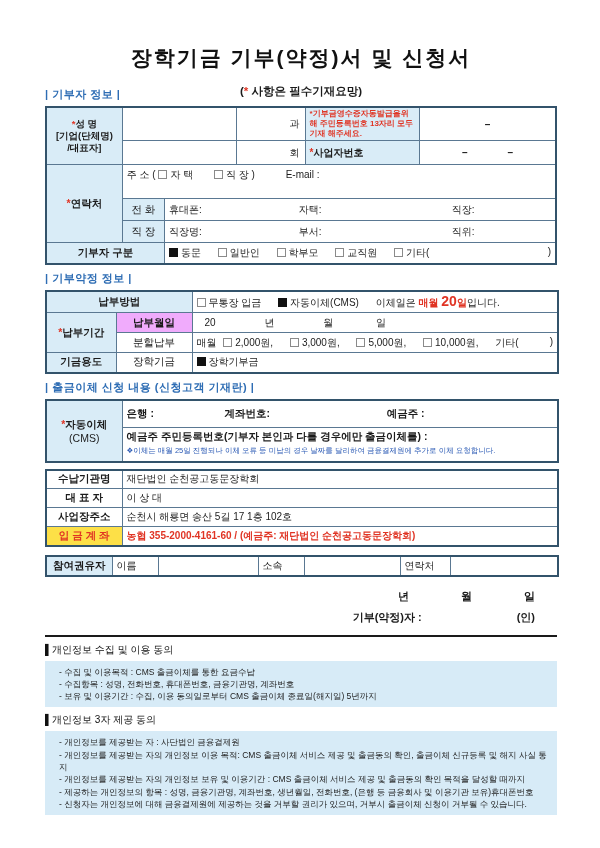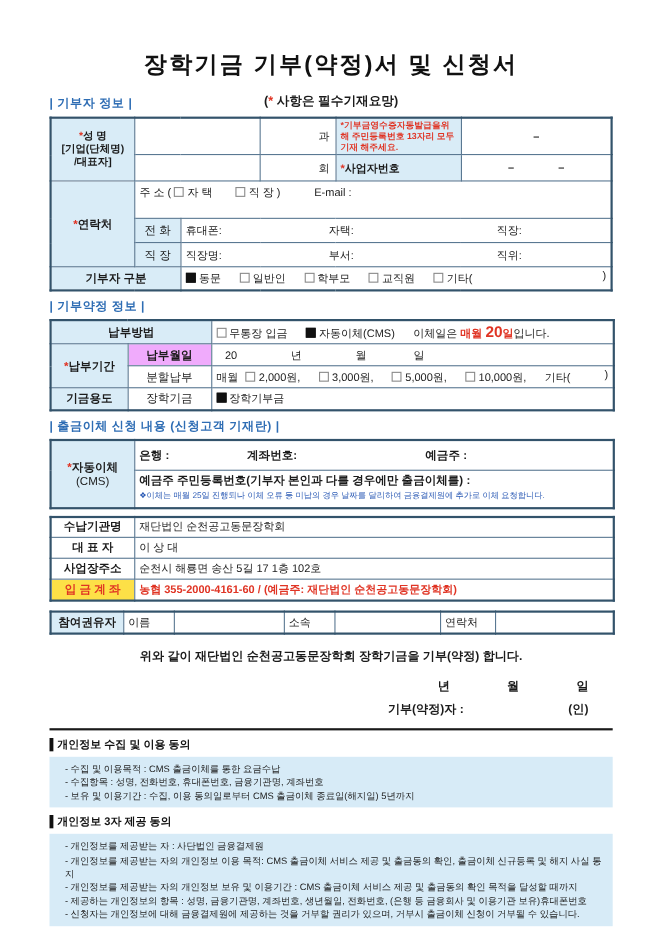--- a/index.html
+++ b/index.html
@@ -30,21 +30,21 @@
   .red { color:#e03424; }
   .rednum { font-size:14px; font-weight:bold; }
   .blue-note { color:#2c5bb5; font-size:7.5px; margin-top:2px; }
   .sig-statement { text-align:center; font-weight:bold; font-size:11px; margin-top:12px; }
   .sig-date { display:flex; justify-content:flex-end; gap:52px; padding-right:22px;
               font-size:11px; font-weight:bold; margin-top:12px; }
   .sig-row { display:flex; justify-content:flex-end; font-size:11px; font-weight:bold;
              margin-top:6px; padding-right:22px; }
   .sig-row .gap { width:95px; }
   .hr2 { border-top:2px solid #1a1a1a; margin-top:10px; }
-  .consent-h { font-size:10px; font-weight:bold; margin-top:6px; color:#111; }
+  .consent-h { font-size:10px; font-weight:normal; margin-top:6px; color:#111; }
   .consent-box { background:#d7ebf7; margin-top:4px; padding:5px 8px 5px 14px;
                  font-size:8.5px; line-height:1.45; color:#222; }
   .consent-box div { white-space:normal; }
   .mt4 { margin-top:4px; } .mt6 { margin-top:6px; } .mt8 { margin-top:8px; }
 </style>
 </head>
 <body>
 
 <div class="page">
 
@@ -246,21 +246,20 @@
       <td><span>이름</span></td>
       <td></td>
       <td><span>소속</span></td>
       <td></td>
       <td><span>연락처</span></td>
       <td></td>
     </tr>
   </tbody>
     </table>
 
-  <div class="sig-statement">위와 같이 재단법인 순천공고동문장학회 장학기금을 기부(약정) 합니다.</div>
   <div class="sig-date">
     <span>년</span>
     <span>월</span>
     <span>일</span>
   </div>
   <div class="sig-row">
     <span>기부(약정)자 :</span>
     <span class="gap"></span>
     <span>(인)</span>
   </div>

